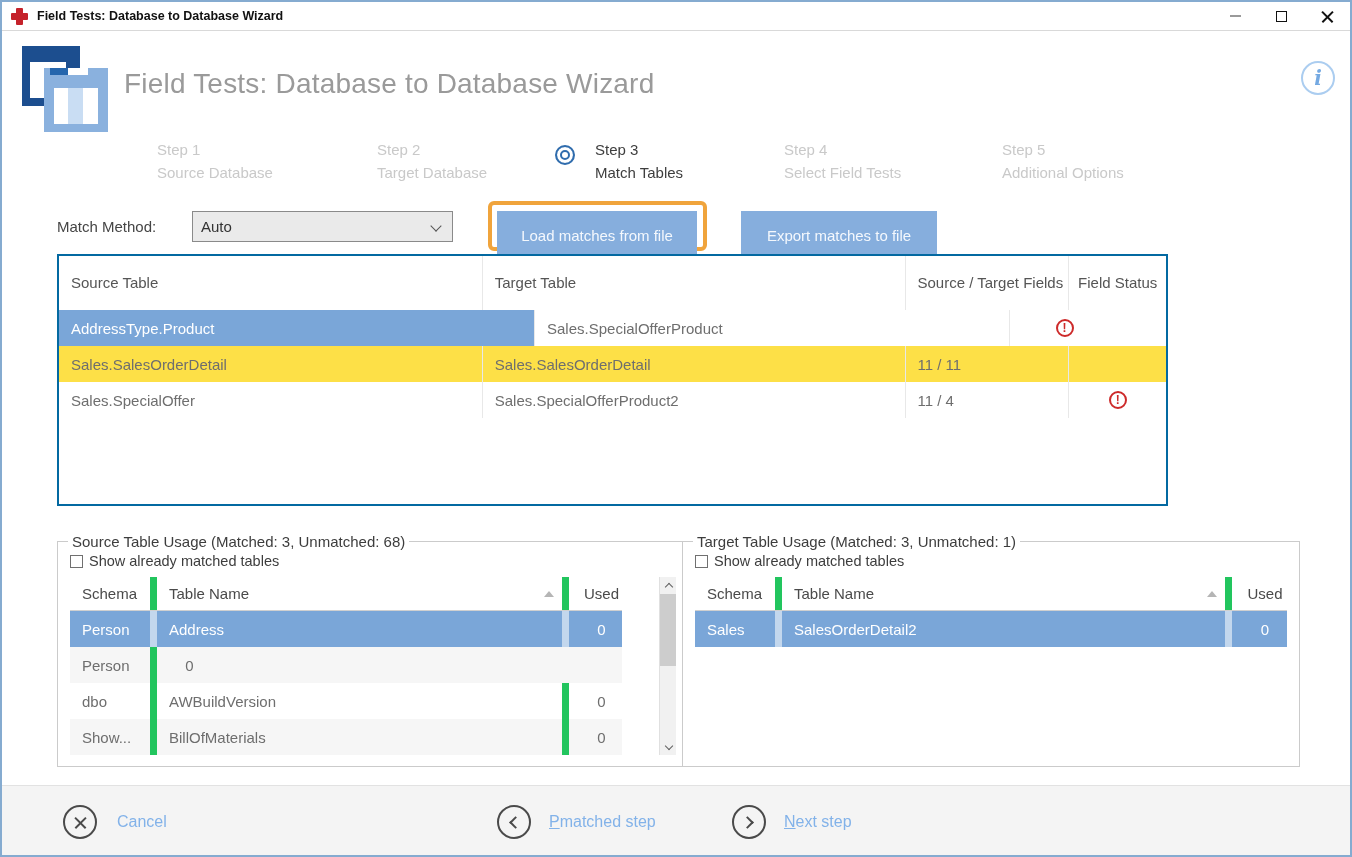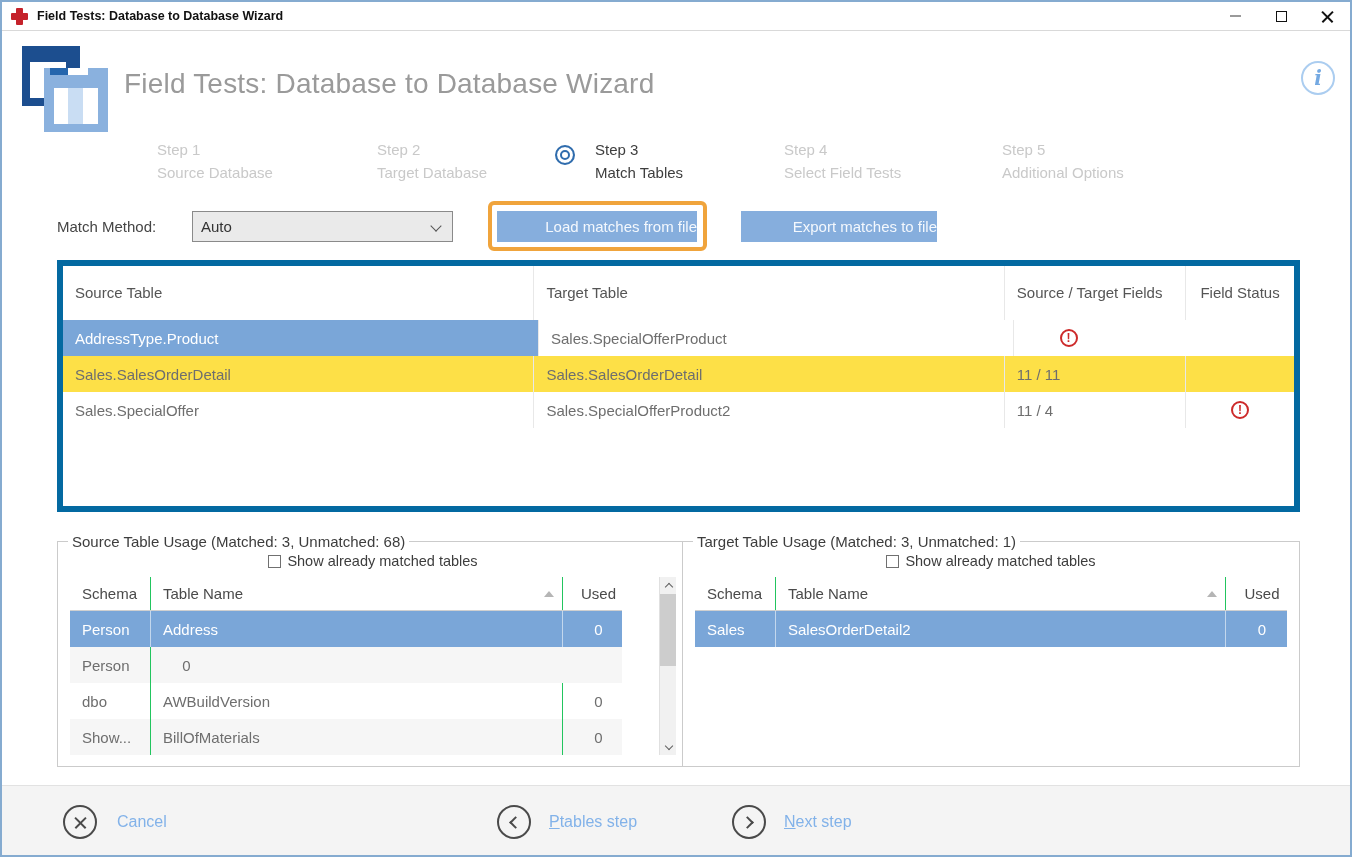--- a/index.html
+++ b/index.html
@@ -74,30 +74,30 @@
   }
   .mm-select .chev-down {
     position:absolute; right:12px; top:10px; width:8px; height:8px;
     border-right:1.5px solid #555; border-bottom:1.5px solid #555; transform:rotate(45deg);
   }
   .hl-orange {
     position:absolute; left:486px; top:199px; width:219px; height:50px;
     border:4px solid #f0a43c; border-radius:6px; background:#fff;
   }
   .btn-blue {
-    position:absolute; height:31px; background:#86aedd; color:#f4f8fd; font-size:15px;
-    display:flex; align-items:center; justify-content:flex-end; cursor:default; border:none;
+    position:absolute; height:48px; background:#86aedd; color:#f4f8fd; font-size:15px;
+    display:flex; align-items:center; justify-content:center; cursor:default; border:none;
   }
   .btn-load { left:495px; top:209px; width:200px; }
   .btn-export { left:739px; top:209px; width:196px; }
 
   
   .match-table {
-    position:absolute; left:55px; top:258px; width:1243px; height:252px;
-    border:6px solid #0369a1; background:#fff; font-size:15px; color:#6e6e6e;
+    position:absolute; left:55px; top:252px; width:1111px; height:252px;
+    border:2px solid #0369a1; background:#fff; font-size:15px; color:#6e6e6e;
   }
   .mt-row { display:flex; width:100%; }
   .mt-head { height:54px; color:#555; }
   .mt-head .mt-cell { display:flex; align-items:center; line-height:1.25; }
   .mt-body { height:36px; }
   .mt-body .mt-cell { display:flex; align-items:center; }
   .mt-cell { padding-left:12px; border-left:1px solid #e8e8e8; overflow:hidden; white-space:nowrap; }
   .mt-cell.c1 { width:475px; border-left:none; }
   .mt-cell.c2 { width:475px; }
   .mt-cell.c3 { width:183px; white-space:normal; }
@@ -112,30 +112,30 @@
   }
 
   
   fieldset.usage {
     position:absolute; border:1px solid #cbcbcb; background:#fff; padding:0 12px 0 12px;
   }
   fieldset.usage legend { font-size:15px; color:#3d3d3d; padding:0 4px; margin-left:-2px; }
   .fs-src { left:55px; top:531px; width:586px; height:234px; }
   .fs-tgt { left:680px; top:531px; width:618px; height:234px; }
 
-  .cb-row { display:flex; justify-content:center; align-items:center; margin-top:2px; height:18px; }
+  .cb-row { display:flex; justify-content:flex-start; align-items:center; margin-top:2px; height:18px; }
   .cb-box { width:13px; height:13px; border:1px solid #707070; background:#fff; margin-right:6px; }
   .cb-label { font-size:14.5px; color:#3d3d3d; }
 
   .usage-table { display:flex; margin-top:7px; font-size:15px; color:#6e6e6e;gap:37px; }
   .ut-cols { flex:1; }
   .ut-row { display:flex; height:36px; align-items:center; }
   .ut-head { height:34px; color:#4a4a4a; border-bottom:1px solid #d0d0d0; }
   .ut-cell { padding-left:12px; height:100%; display:flex; align-items:center;
-             border-left:1px solid #22c55e; overflow:hidden; white-space:nowrap; }
+             border-left:7px solid #22c55e; overflow:hidden; white-space:nowrap; }
   .ut-cell.first { border-left:none; }
   .ut-cell.used { justify-content:center; padding-left:12px; }
   .ut-row.alt { background:#f6f6f6; }
   .ut-row.sel { background:#7aa6d8; color:#fff; }
   .ut-row.sel .ut-cell { border-left-color:rgba(255,255,255,0.55); }
 
   .src-schema { width:80px; } .src-name { width:412px; } .src-used { width:60px; }
   .tgt-schema { width:80px; } .tgt-name { width:450px; } .tgt-used { width:61px; }
 
   .sort-asc { margin-left:auto; margin-right:8px; width:0; height:0;
@@ -355,21 +355,21 @@
           <span class="fx"></span>
         </span>
       <span class="gap"></span>
       <span class="foot-text">Cancel</span>
     </div>
     <div class="foot-item" style="left:495px; top:19px;">
       <span class="foot-circle">
           <span class="chev-l"></span>
         </span>
       <span class="gap-sm"></span>
-      <span class="foot-text"><span class="accel">P</span><span>tables step</span></span>
+      <span class="foot-text"><span class="accel">P</span><span>matched step</span></span>
     </div>
     <div class="foot-item" style="left:730px; top:19px;">
       <span class="foot-circle">
           <span class="chev-r"></span>
         </span>
       <span class="gap-sm"></span>
       <span class="foot-text"><span class="accel">N</span><span>ext step</span></span>
     </div>
   </div>
 

